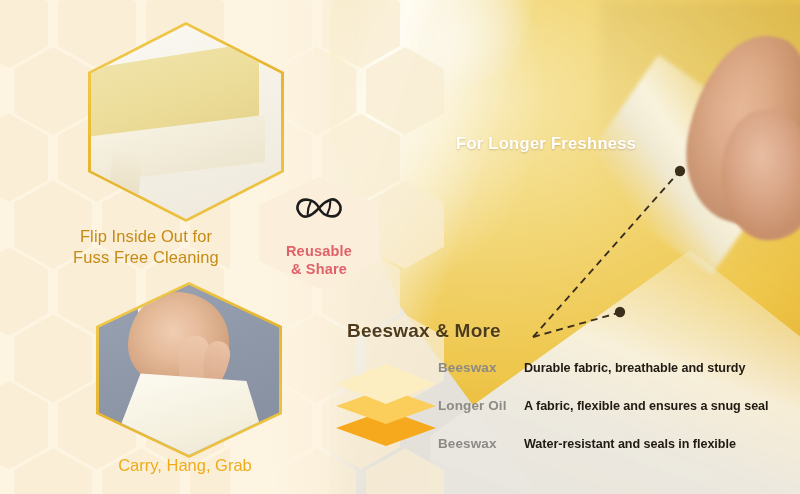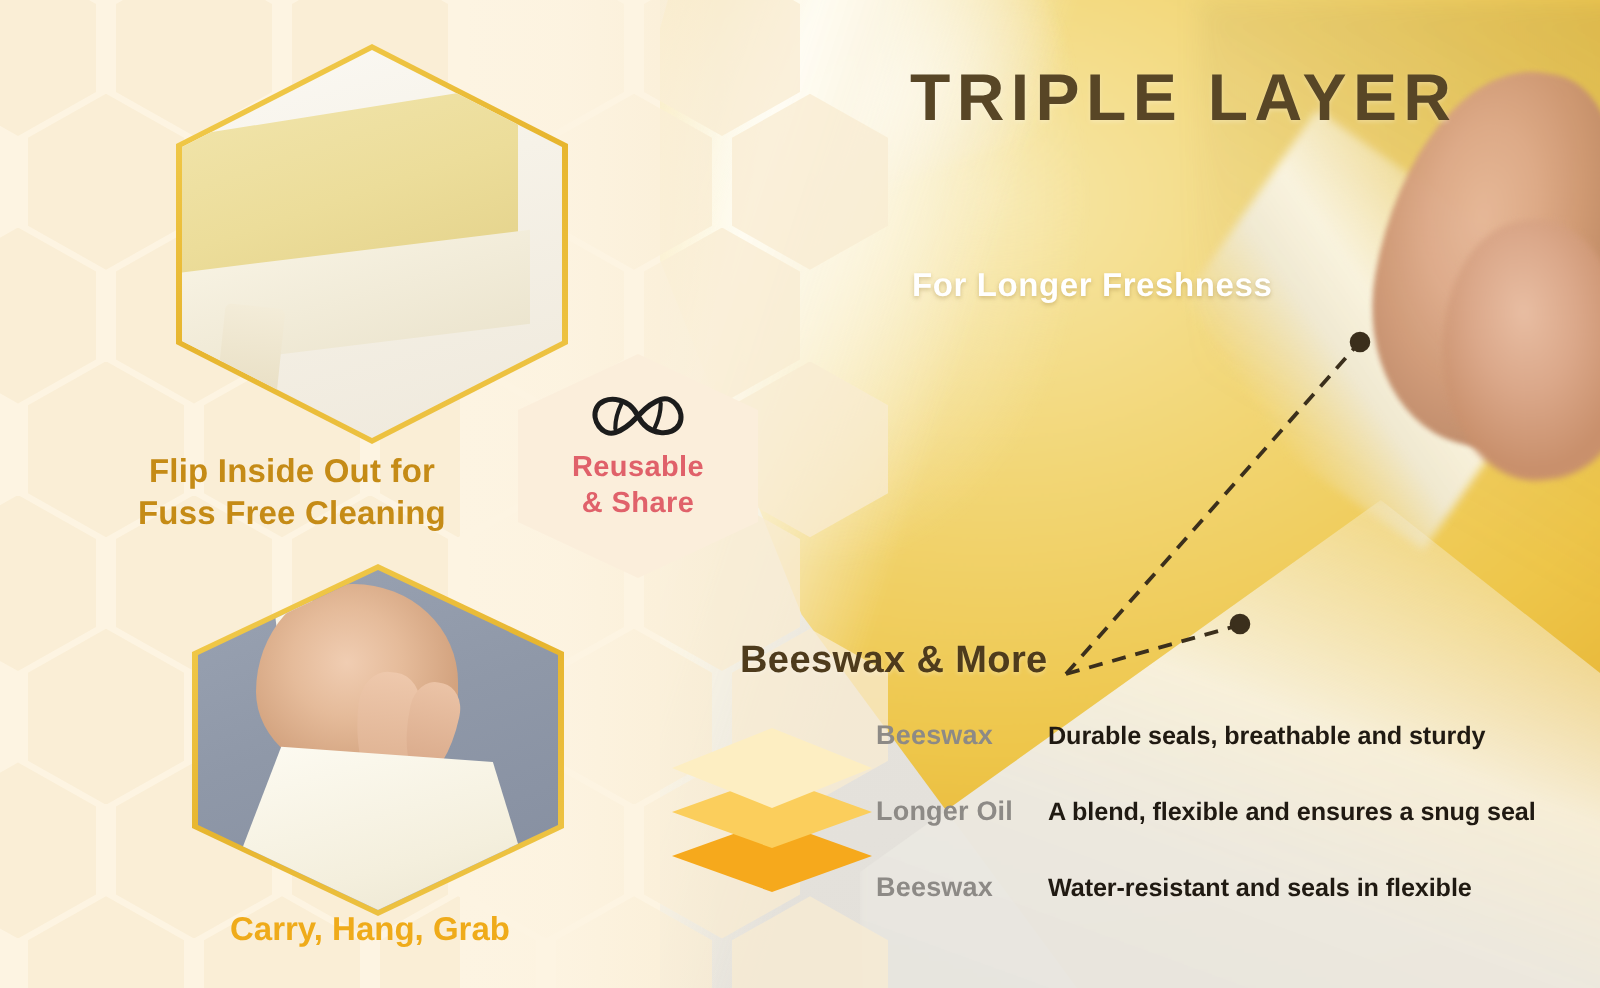--- a/index.html
+++ b/index.html
@@ -168,42 +168,42 @@
   .p2-finger2{
     position:absolute;left:58%;top:33%;width:14%;height:28%;
     background:linear-gradient(180deg,#ebc3a6,#d8a888);
     border-radius:45% 45% 50% 50% / 30% 30% 70% 70%;
     transform:rotate(12deg);
   }
 
   
   .caption{
     position:absolute;text-align:center;
-    font-weight:bold;line-height:1.28;
+    font-weight:normal;line-height:1.28;
   }
   .cap1{
     left:22px;top:226px;width:248px;
     color:#c58b16;font-size:16.5px;letter-spacing:.1px;
   }
   .cap2{
     left:60px;top:455px;width:250px;
     color:#efab1a;font-size:16.5px;
   }
 
   
   .badge{
     position:absolute;left:259px;top:177px;width:120px;height:112px;
     background:#fbeedb;
     clip-path:polygon(50% 0%,100% 25%,100% 75%,50% 100%,0% 75%,0% 25%);
     display:flex;flex-direction:column;align-items:center;justify-content:flex-start;
     padding-top:14px;box-sizing:border-box;
   }
   .badge-icon{width:62px;height:34px;}
   .badge-text{
-    margin-top:1px;text-align:center;color:#e0616a;
+    margin-top:18px;text-align:center;color:#e0616a;
     font-weight:bold;font-size:14.5px;line-height:1.22;letter-spacing:.2px;
   }
 
   
   .headline{
     position:absolute;left:455px;top:26px;width:330px;
     color:#584626;font-weight:bold;font-size:33px;
     letter-spacing:3.2px;line-height:1.42;text-align:left;
     text-shadow:0 1px 2px rgba(255,255,255,0.25);
   }
@@ -211,21 +211,21 @@
     position:absolute;left:456px;top:134px;
     color:#ffffff;font-weight:bold;font-size:16.5px;letter-spacing:.3px;
     text-shadow:0 1px 2px rgba(140,110,40,0.35);
   }
 
   
   .pointers{position:absolute;left:0;top:0;width:800px;height:494px;pointer-events:none;}
 
   
   .ing-title{
-    position:absolute;left:370px;top:320px;
+    position:absolute;left:347px;top:320px;
     color:#4e3b1c;font-weight:bold;font-size:19px;letter-spacing:.2px;
     text-shadow:0 1px 2px rgba(255,255,255,0.3);
   }
   .layers{
     position:absolute;left:332px;top:358px;width:108px;height:92px;
   }
   .ing-rows{
     position:absolute;left:438px;top:360px;width:350px;
   }
   .ing-row{
@@ -343,21 +343,20 @@
         <path d="M76 44 C80 36, 82 28, 82 20" stroke-width="4"></path>
       </g>
     </svg>
     <div class="badge-text">
       <div>Reusable</div>
       <div>&amp; Share</div>
     </div>
   </div>
 
   <div class="headline">
-    <div>TRIPLE LAYER</div>
   </div>
   <div class="subhead">For Longer Freshness</div>
 
   <svg class="pointers" viewBox="0 0 800 494">
     <g stroke="#3b2f1c" stroke-width="1.9" fill="#3b2f1c">
       <line x1="533" y1="337" x2="679" y2="172" stroke-dasharray="7 5"></line>
       <circle cx="680" cy="171" r="4.2"></circle>
       <line x1="533" y1="337" x2="618" y2="313" stroke-dasharray="7 5"></line>
       <circle cx="620" cy="312" r="4.2"></circle>
     </g>
@@ -367,25 +366,25 @@
 
   <svg class="layers" viewBox="0 0 108 92">
     <polygon points="54,52 104,70 54,88 4,70" fill="#f6a91c"></polygon>
     <polygon points="54,30 104,48 54,66 4,48" fill="#fbce5c"></polygon>
     <polygon points="54,6 104,26 54,46 4,26" fill="#fdeec2"></polygon>
   </svg>
 
   <div class="ing-rows" id="ing-rows">
       <div class="ing-row">
         <div class="ing-label">Beeswax</div>
-        <div class="ing-desc">Durable seals, breathable and sturdy</div>
+        <div class="ing-desc">Durable fabric, breathable and sturdy</div>
       </div>
       <div class="ing-row">
         <div class="ing-label">Longer Oil</div>
-        <div class="ing-desc">A blend, flexible and ensures a snug seal</div>
+        <div class="ing-desc">A fabric, flexible and ensures a snug seal</div>
       </div>
       <div class="ing-row">
         <div class="ing-label">Beeswax</div>
         <div class="ing-desc">Water-resistant and seals in flexible</div>
       </div>
     </div>
 
 </div>
 
 </body></html>

